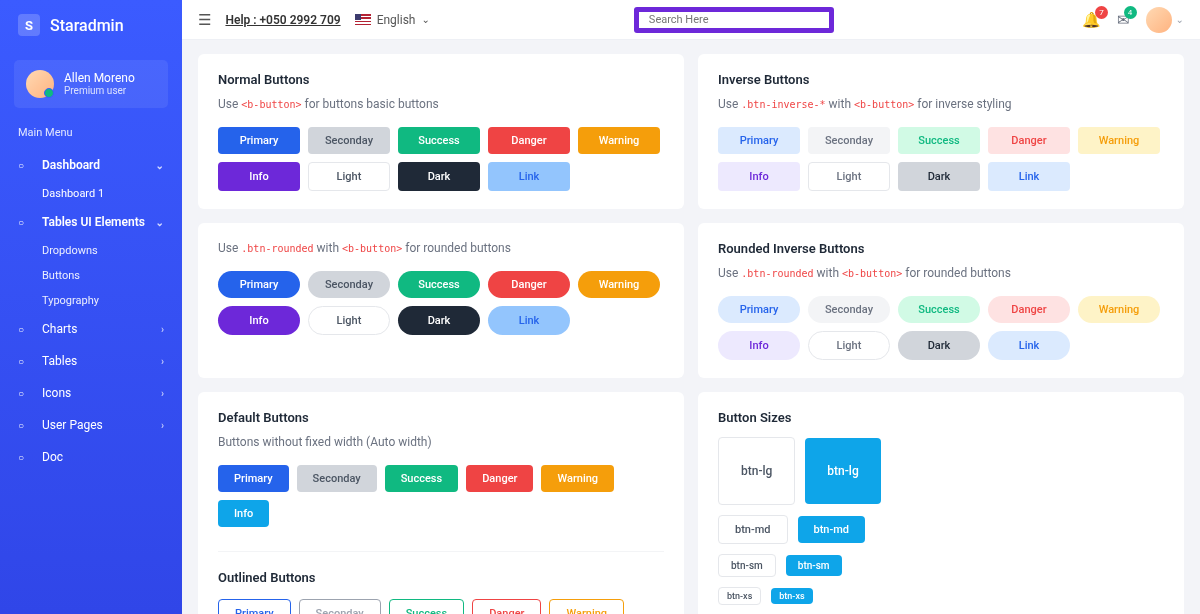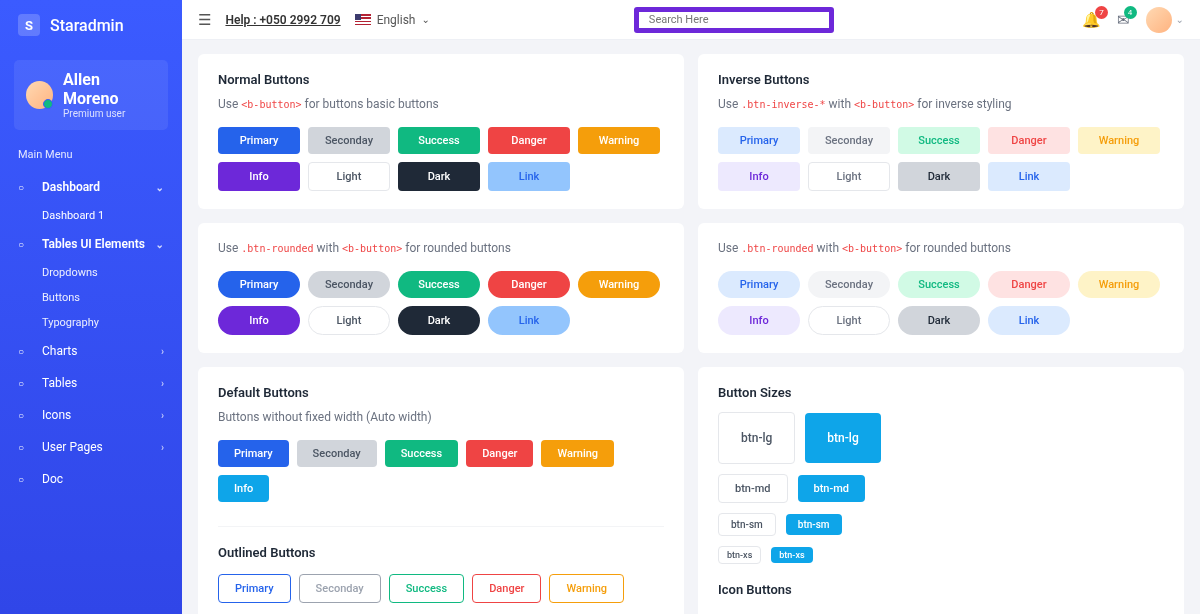--- a/index.html
+++ b/index.html
@@ -4,21 +4,21 @@
 <style>
 * { margin: 0; padding: 0; box-sizing: border-box; font-family: -apple-system, BlinkMacSystemFont, "Segoe UI", Roboto, sans-serif; }
 body { background: #f3f4f8; font-size: 13px; color: #374151; display: flex; width: 1200px; height: 614px; overflow: hidden; }
 .sidebar { width: 182px; background: linear-gradient(180deg, #3b5bff 0%, #3046e8 100%); color: #fff; flex-shrink: 0; display: flex; flex-direction: column; }
 .logo { display: flex; align-items: center; gap: 10px; padding: 14px 18px; font-size: 16px; font-weight: 500; }
 .logo-badge { width: 22px; height: 22px; background: rgba(255,255,255,0.2); border-radius: 4px; display: flex; align-items: center; justify-content: center; font-weight: 700; font-size: 13px; }
 .user-card { margin: 10px 14px 18px; background: rgba(255,255,255,0.08); border-radius: 5px; padding: 10px 12px; display: flex; align-items: center; gap: 10px; }
 .avatar { width: 28px; height: 28px; border-radius: 50%; background: linear-gradient(135deg,#ffd9b3,#ffb380); position: relative; }
 .avatar::after { content:''; position:absolute; bottom:0; right:0; width:8px; height:8px; background:#10b981; border:1px solid #3b5bff; border-radius:50%; }
 .user-meta { display:flex; flex-direction:column; line-height:1.2; }
-.user-name { font-size:16px; font-weight:700; }
+.user-name { font-size:12px; font-weight:400; }
 .user-role { font-size:10px; opacity:0.8; }
 .menu-title { font-size:11px; opacity:0.85; padding: 0 18px 10px; }
 .nav-item { display:flex; align-items:center; padding: 9px 18px; font-size:12px; cursor:pointer; color:#fff; }
 .nav-item.active { font-weight:600; }
 .nav-icon { width:14px; margin-right:10px; opacity:0.9; font-size:10px; }
 .nav-arrow { margin-left:auto; font-size:10px; opacity:0.8; }
 .nav-sub { padding: 6px 18px 6px 42px; font-size:11px; opacity:0.9; cursor:pointer; }
 .nav-sub.active { opacity:1; }
 .main { flex:1; display:flex; flex-direction:column; overflow:hidden; }
 .topbar { background:#fff; height:40px; display:flex; align-items:center; padding:0 16px; gap:14px; border-bottom:1px solid #eef0f5; }
@@ -64,21 +64,21 @@
 .inv-link { background:#dbeafe; color:#2563eb; }
 .o-primary { color:#2563eb; border-color:#2563eb; }
 .o-secondary { color:#9ca3af; border-color:#d1d5db; }
 .o-success { color:#10b981; border-color:#10b981; }
 .o-danger { color:#ef4444; border-color:#ef4444; }
 .o-warning { color:#f59e0b; border-color:#f59e0b; }
 .size-row { display:flex; gap:10px; margin-bottom:10px; align-items:center; }
 .btn-size { border-radius:4px; cursor:pointer; font-weight:500; }
 .bs-wh { background:#fff; border:1px solid #e5e7eb; color:#4b5563; }
 .bs-bl { background:#0ea5e9; border:none; color:#fff; }
-.lg { padding:18px 22px; font-size:12px; }
+.lg { padding:26px 22px; font-size:12px; }
 .md { padding:7px 16px; font-size:11px; }
 .sm { padding:5px 12px; font-size:10px; }
 .xs { padding:3px 8px; font-size:9px; }
 .divider { border-top:1px solid #f3f4f6; margin:24px 0 18px; }
 </style>
 </head>
 <body>
 
 <aside class="sidebar">
   <div class="logo">
@@ -208,20 +208,21 @@
           <button class="btn rounded btn-danger">Danger</button>
           <button class="btn rounded btn-warning">Warning</button>
           <button class="btn rounded btn-info">Info</button>
           <button class="btn rounded btn-light">Light</button>
           <button class="btn rounded btn-dark">Dark</button>
           <button class="btn rounded btn-link">Link</button>
         </div>
       </div>
 
       <div class="card">
+        <div class="card-title">Rounded Inverse Buttons</div>
         <div class="card-desc">
           <span>Use </span><span class="code">.btn-rounded</span><span> with </span><span class="code">&lt;b-button&gt;</span><span> for rounded buttons</span>
         </div>
         <div class="btn-row">
           <button class="btn rounded inv-primary">Primary</button>
           <button class="btn rounded inv-secondary">Seconday</button>
           <button class="btn rounded inv-success">Success</button>
           <button class="btn rounded inv-danger">Danger</button>
           <button class="btn rounded inv-warning">Warning</button>
           <button class="btn rounded inv-info">Info</button>

